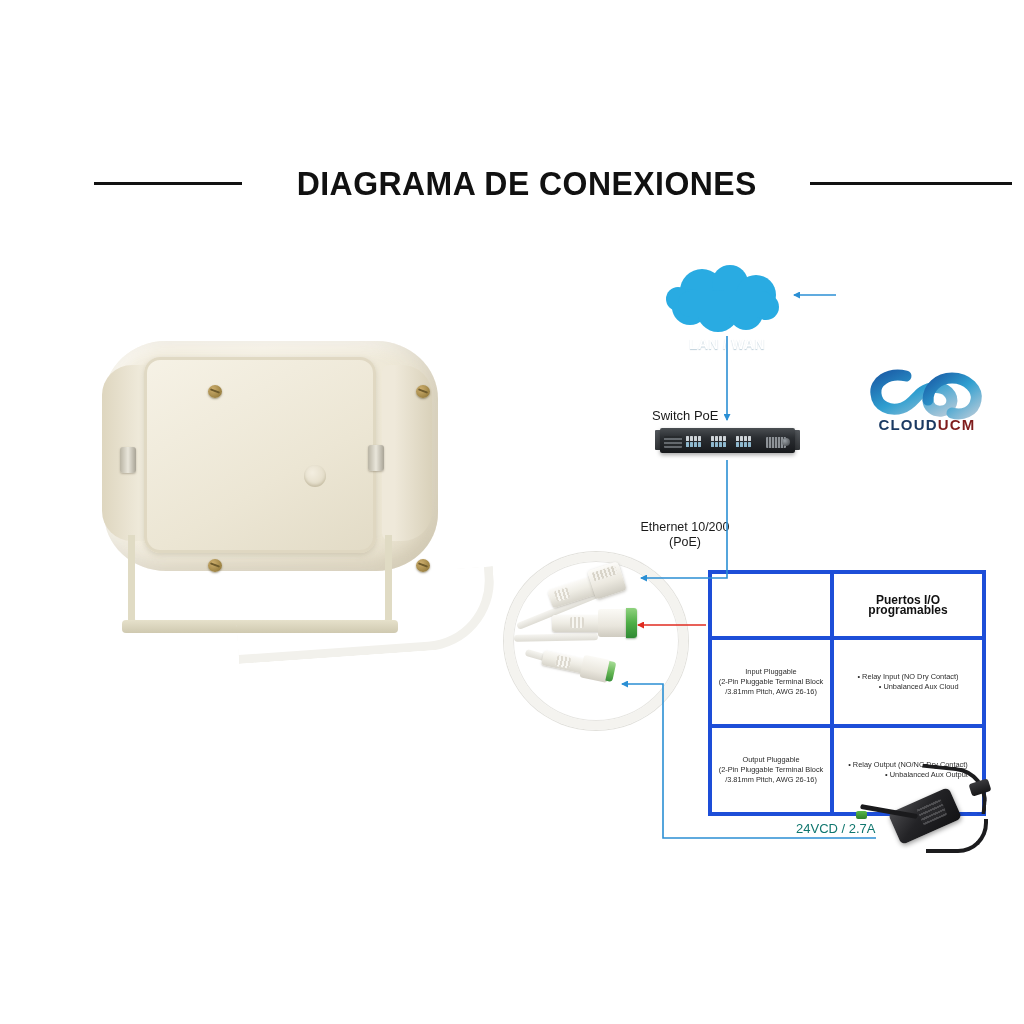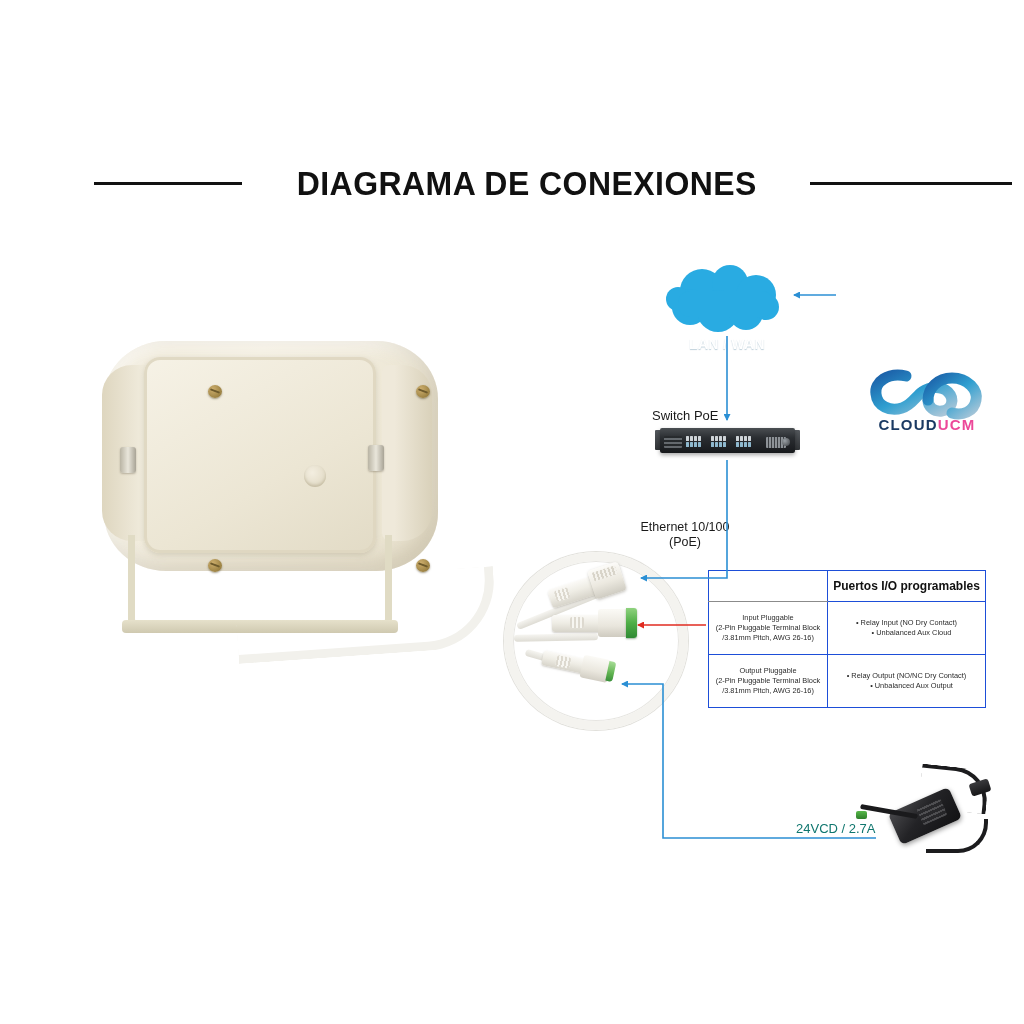--- a/index.html
+++ b/index.html
@@ -203,21 +203,21 @@
   }
 
   
   .ucm-logo{position:absolute;left:866px;top:366px;width:122px;height:72px;}
   .ucm-logo svg{position:absolute;left:0;top:0;}
   .ucm-text{
     position:absolute;left:0;top:50px;width:122px;text-align:center;
     font-size:15px;font-weight:bold;letter-spacing:1.2px;
   }
   .ucm-text .a{color:#1b3a63;}
-  .ucm-text .b{color:#ec4899;text-align:center;}
+  .ucm-text .b{color:#7f1d1d;text-align:center;}
 
   
   .switch{position:absolute;left:660px;top:425px;width:135px;height:32px;}
   .sw-body{
     position:absolute;left:0;top:3px;width:135px;height:25px;
     background:linear-gradient(180deg,#4a4e52 0%,#2a2d31 40%,#17191c 100%);
     border-radius:2px;box-shadow:0 2px 4px rgba(0,0,0,.35);
   }
   .sw-ear{
     position:absolute;top:5px;width:6px;height:20px;
@@ -293,38 +293,38 @@
     white-space:nowrap;
   }
 
   
   .io-table{
     position:absolute;left:708px;top:570px;width:278px;
     border-collapse:collapse;
     background:#fff;
   }
   .io-table td{
-    border:1px solid #1d4ed8;
-    padding:4px 3px;
+    border:4px solid #1d4ed8;
+    padding:20px 3px;
     vertical-align:middle;
     font-size:7.4px;
     color:#2b2b2b;
     line-height:10px;
   }
   .io-table td.head-blank{width:112px;height:22px;border-bottom:1px solid #8b8b8b;}
   .io-table td.head-main{
     font-size:12px;font-weight:bold;color:#111;text-align:center;height:22px;
   }
   .io-table td.left-cell{
     width:112px;text-align:center;height:44px;
   }
   .io-table td.right-cell{
     text-align:center;height:44px;
   }
-  .io-table .bullets{display:inline-block;text-align:center;}
+  .io-table .bullets{display:inline-block;text-align:right;}
   .io-table .bullets div{white-space:nowrap;}
   .io-table .bullets div::before{content:"• ";}
   .io-table .bullets div.indent{padding-left:10px;}
 
   
   .lines{position:absolute;left:0;top:0;width:1024px;height:1024px;pointer-events:none;}
 
   
   .eth-label{
     position:absolute;left:620px;top:520px;width:130px;text-align:center;
@@ -443,21 +443,21 @@
               <i></i>
             </div>
           </div>
       </div>
       <div class="sw-right"></div>
       <div class="sw-knob"></div>
     </div>
   </div>
 
   <div class="eth-label">
-    <div>Ethernet 10/100</div>
+    <div>Ethernet 10/200</div>
     <div>(PoE)</div>
   </div>
 
   <div class="loop-wrap">
     <div class="loop-ring"></div>
     <div class="lead a"></div>
     <div class="lead b"></div>
     <div class="lead c"></div>
 
     <div class="conn rj45">

